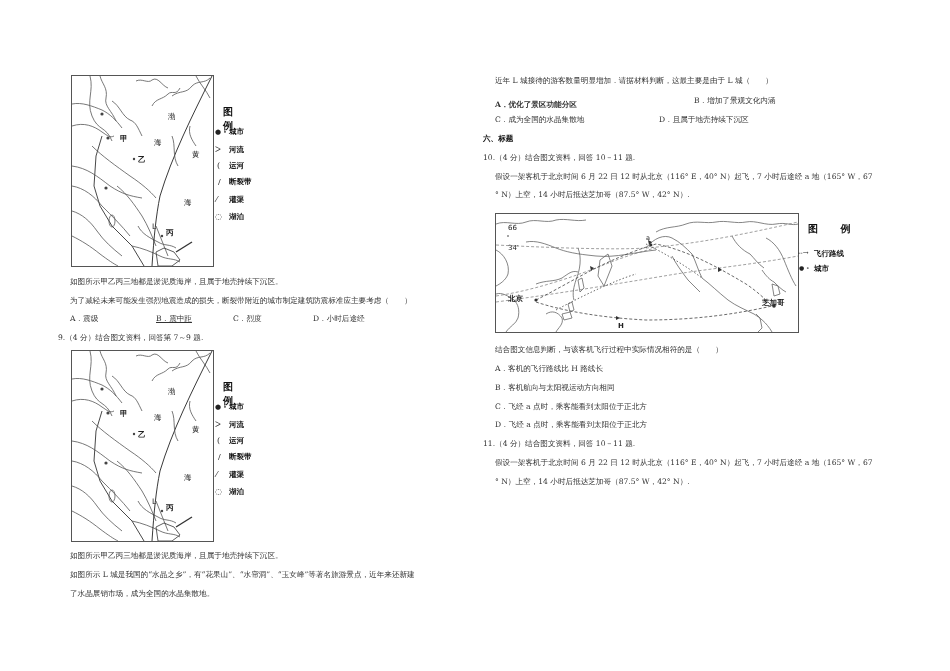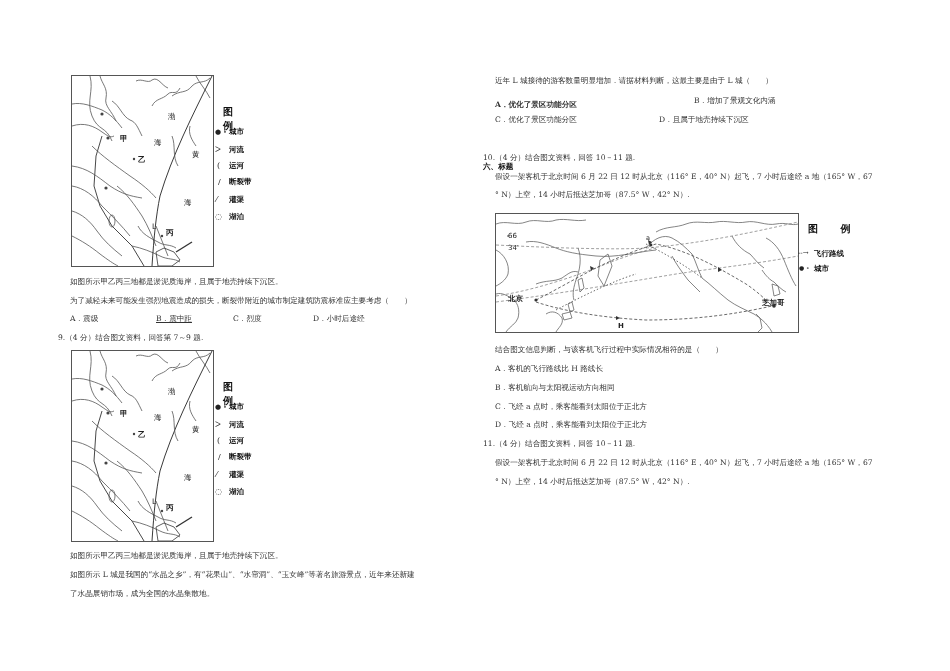--- a/index.html
+++ b/index.html
@@ -156,24 +156,24 @@
   <span class="legend-item" style="left:14px;top:107px;">湖泊</span>
 </div>
 
 <span class="txt" style="left:70px;top:551px;">如图所示甲乙丙三地都是淤泥质海岸，且属于地壳持续下沉区。</span>
 <span class="txt" style="left:70px;top:570px;">如图所示 L 城是我国的“水晶之乡”，有“花果山”、“水帘洞”、“玉女峰”等著名旅游景点，近年来还新建</span>
 <span class="txt" style="left:70px;top:589px;">了水晶展销市场，成为全国的水晶集散地。</span>
 
 <span class="txt" style="left:495px;top:76px;">近年 L 城接待的游客数量明显增加．请据材料判断，这最主要是由于 L 城（　　）</span>
 <span class="txt" style="left:495px;top:100px;font-weight:bold;">A．优化了景区功能分区</span>
 <span class="txt" style="left:659px;top:96px;margin-left:35px;">B．增加了景观文化内涵</span>
-<span class="txt" style="left:495px;top:115px;">C．优化了景区功能分区</span>
+<span class="txt" style="left:495px;top:115px;">C．成为全国的水晶集散地</span>
 <span class="txt" style="left:659px;top:115px;">D．且属于地壳持续下沉区</span>
 
-<span class="txt bold" style="left:483px;top:134px;margin-top:28px;">六、标题</span>
+<span class="txt bold" style="left:483px;top:134px;">六、标题</span>
 
 <span class="txt" style="left:483px;top:153px;">10.（4 分）结合图文资料，回答 10－11 题.</span>
 <span class="txt" style="left:495px;top:172px;">假设一架客机于北京时间 6 月 22 日 12 时从北京（116° E，40° N）起飞，7 小时后途经 a 地（165° W，67</span>
 <span class="txt" style="left:495px;top:190px;">° N）上空，14 小时后抵达芝加哥（87.5° W，42° N）.</span>
 
 <div class="map" style="left:495px;top:213px;width:302px;height:118px;">
   <svg width="302" height="118" viewBox="0 0 302 118">
     <g fill="none" stroke="#666" stroke-width="0.8">
 
       <path d="M0 10 C10 6 20 12 30 8 C40 4 50 10 60 6 C70 4 80 8 90 6"></path>
@@ -219,21 +219,21 @@
       <polygon points="98,54 94,52 95,57"></polygon>
       <polygon points="124,104 120,102 120,106"></polygon>
       <polygon points="226,56 222,53 222,58"></polygon>
       <polygon points="156,28 152,26 153,31"></polygon>
       <circle cx="40" cy="86" r="1.6"></circle>
       <circle cx="278" cy="92" r="1.8"></circle>
       <circle cx="155" cy="31" r="1.4"></circle>
       <circle cx="12" cy="22" r="0.8"></circle>
     </g>
   </svg>
-  <span class="maplabel" style="left:12px;top:18px;font-weight:normal;font-size:7px;">66</span>
+  <span class="maplabel" style="left:12px;top:10px;font-weight:normal;font-size:7px;">66</span>
   <span class="maplabel" style="left:12px;top:30px;font-weight:normal;font-size:7px;">34′</span>
   <span class="maplabel" style="left:12px;top:80px;">北京</span>
   <span class="maplabel" style="left:266px;top:84px;">芝加哥</span>
   <span class="maplabel" style="left:150px;top:20px;font-weight:normal;font-size:6.5px;">a</span>
   <span class="maplabel" style="left:122px;top:108px;font-size:7px;">H</span>
 </div>
 
 <div class="abs" style="left:798px;top:222px;width:110px;height:60px;">
   <span class="legend-title" style="left:10px;top:0px;">图  例</span>
   <span class="legend-sym" style="left:0;top:27px;font-size:7px;">--→</span>

